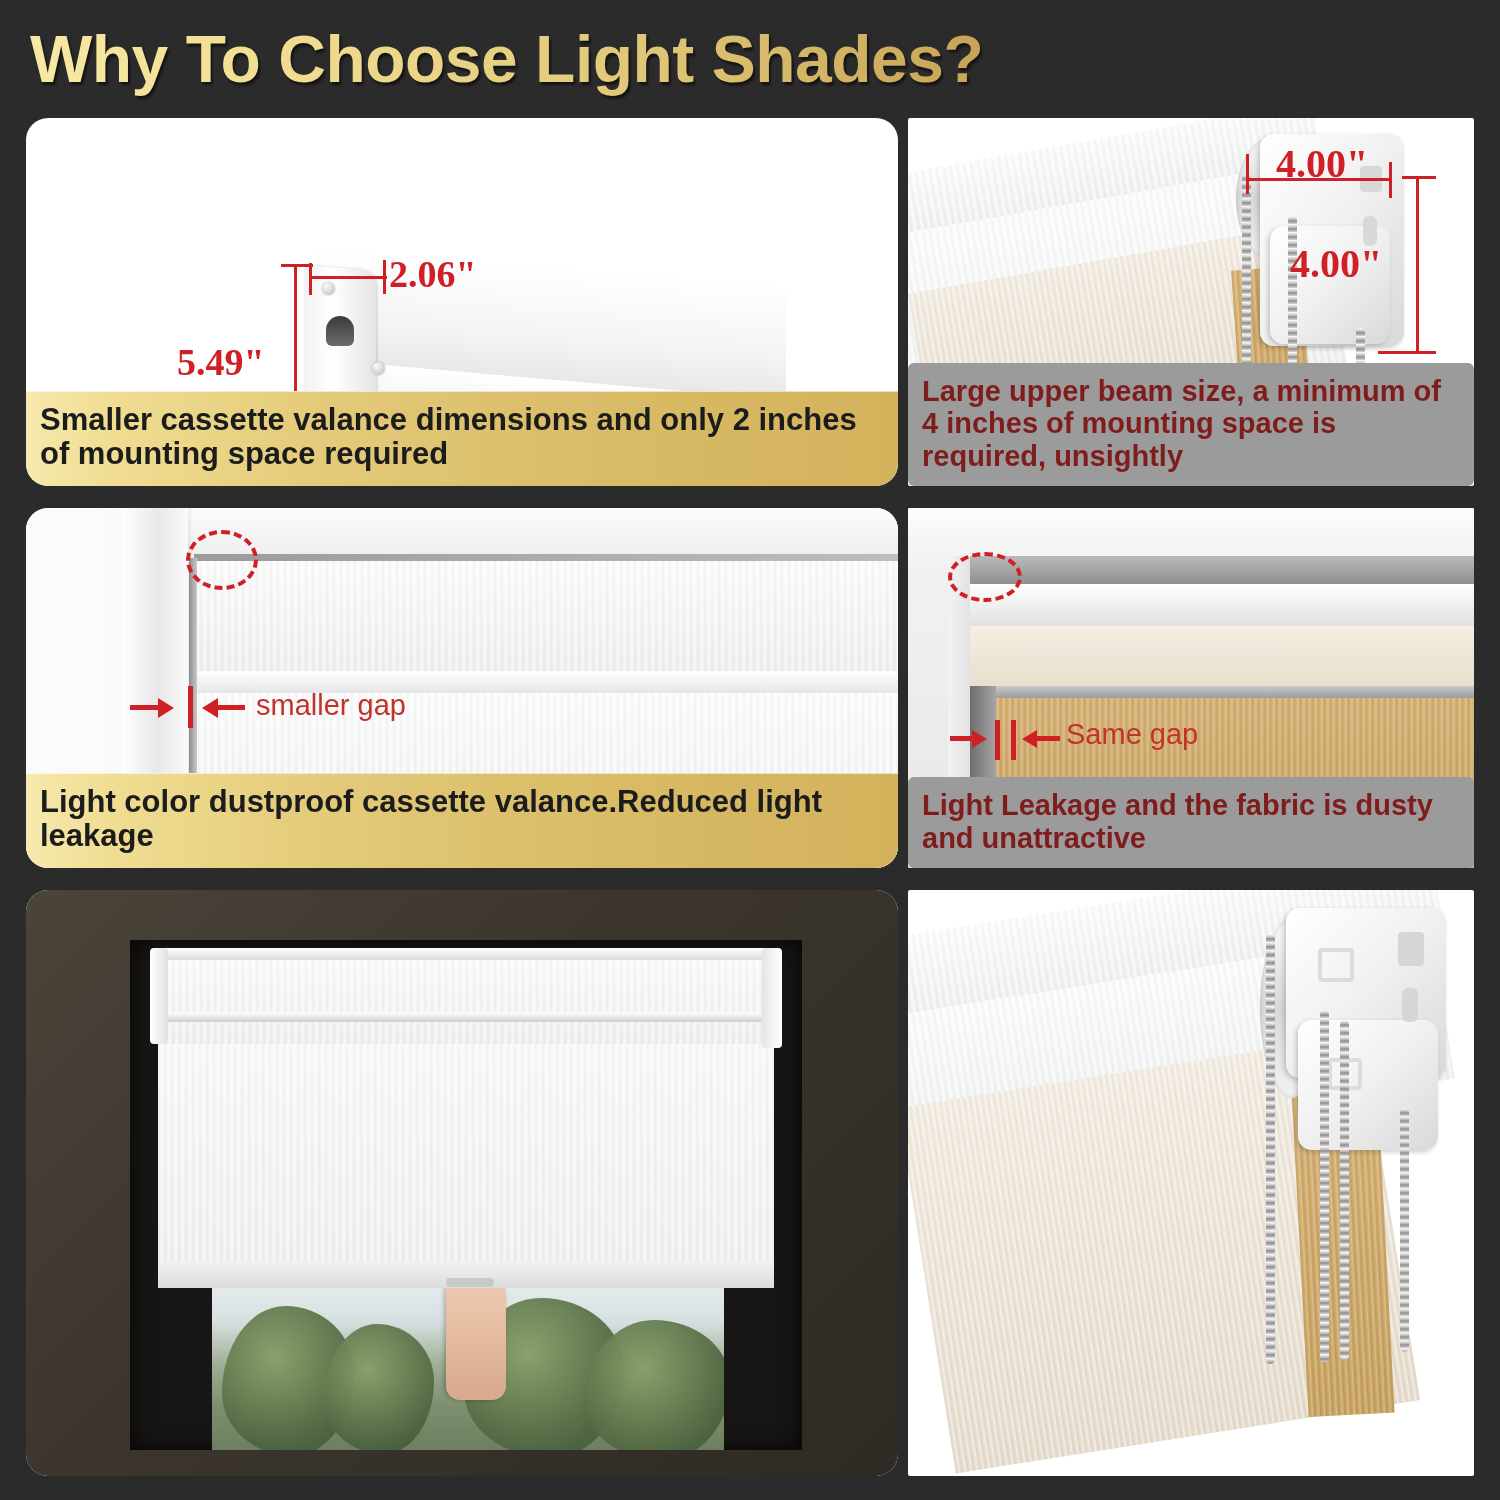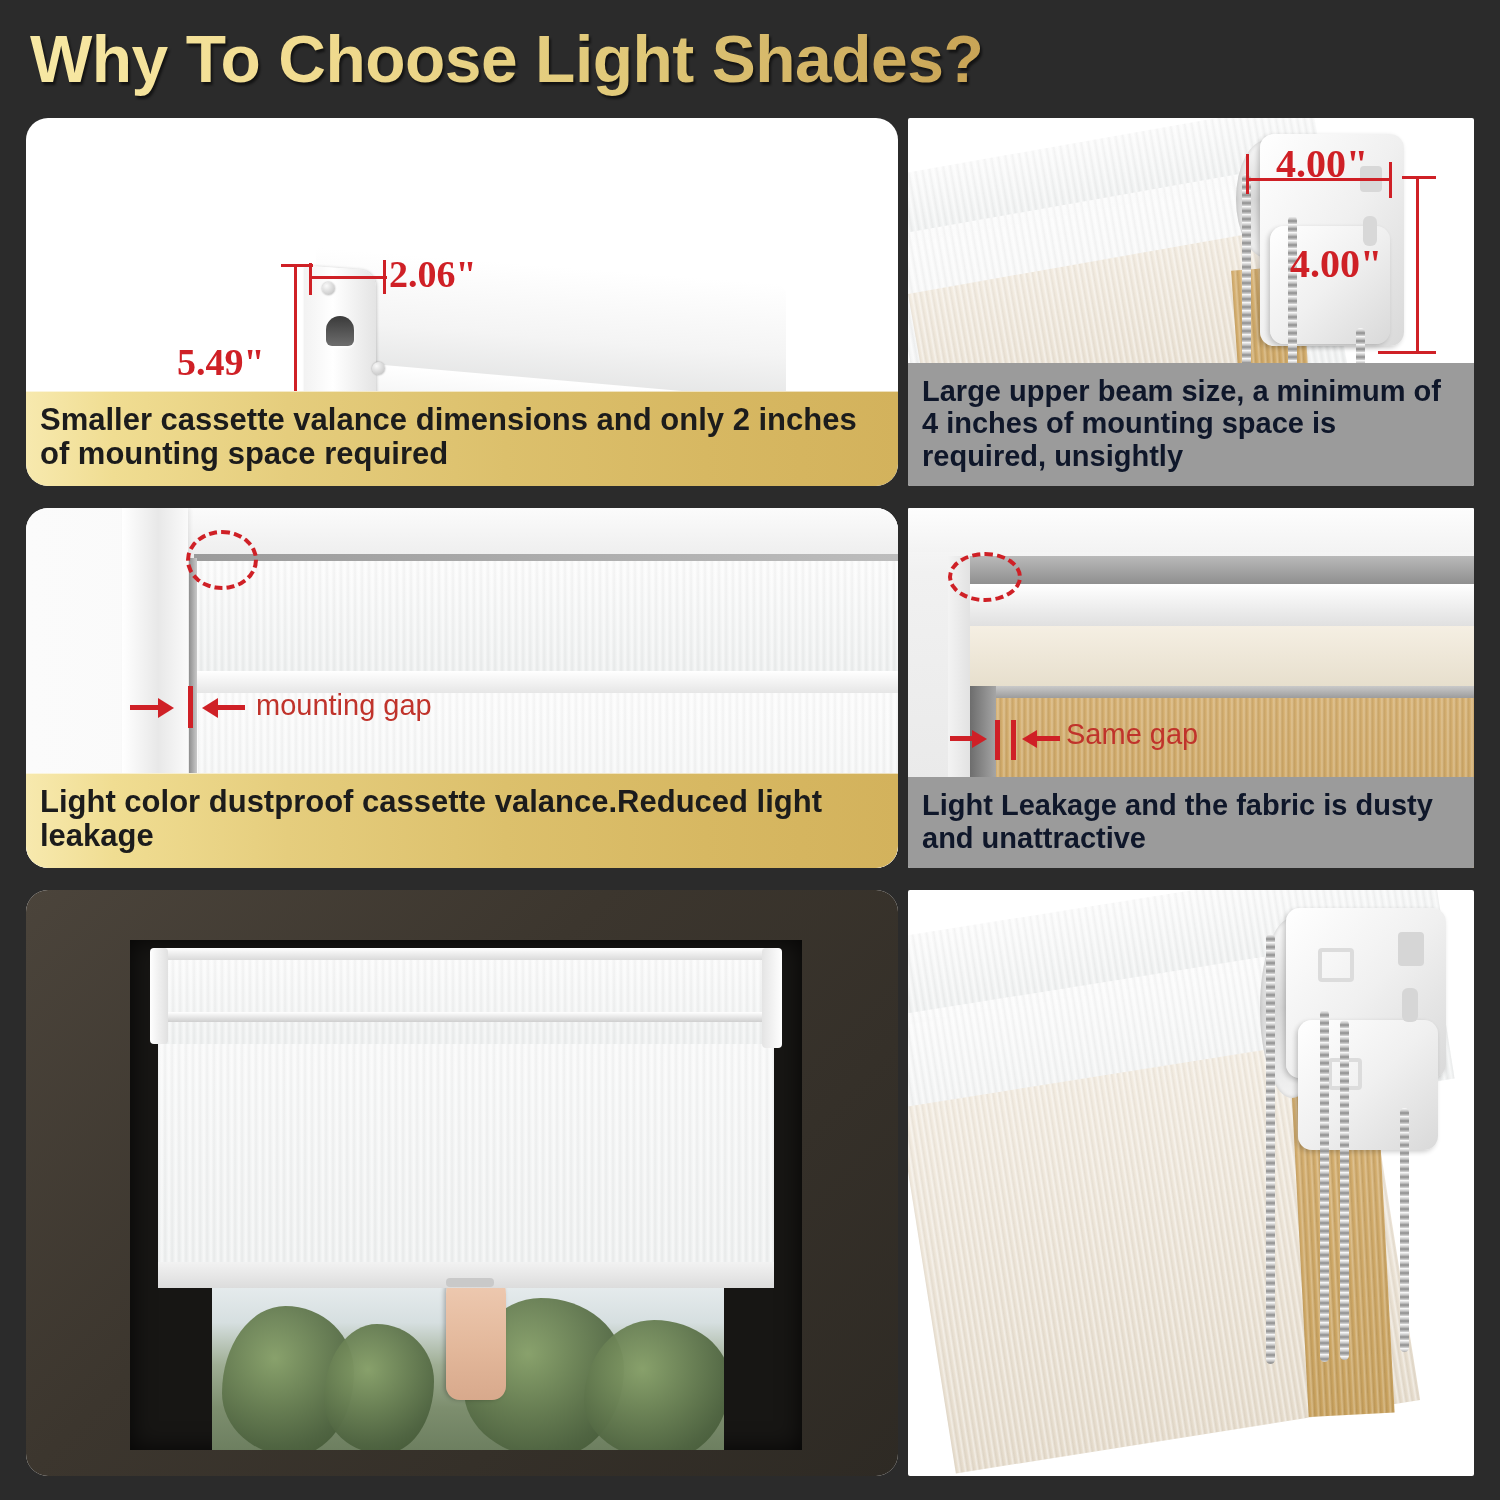--- a/index.html
+++ b/index.html
@@ -75,22 +75,23 @@
        #f7e9ae 0%, #f0dd92 10%, #e5cd7d 30%, #dcc06c 55%, #d7b862 78%, #d3b25c 100%);
     color: #1c1c1c;
     font-size: 31px;
     border-bottom-left-radius: 21px;
     border-bottom-right-radius: 21px;
     box-shadow: inset 0 1px 0 rgba(255,255,255,0.6);
     margin-top: 24px;
   }
   .caption.gray {
     background: #9b9b9b;
-    color: #0f172a;
+    color: #7f1d1d;
     font-size: 29px;
+    border-radius: 6px;
   }
 
   
   .fab-white {
     background:
       repeating-linear-gradient(to right,
         rgba(0,0,0,0.035) 0px, rgba(0,0,0,0.0) 2px, rgba(255,255,255,0.5) 4px, rgba(0,0,0,0.03) 7px),
       linear-gradient(to bottom, #fcfcfc, #eef0f0);
   }
   .fab-beige {
@@ -348,21 +349,21 @@
 
       <div class="dim-line" style="left:104px; top:197px; width:30px; height:5px;"></div>
       <div class="dim-arrow" style="left:132px; top:190px;
            border-top:10px solid transparent; border-bottom:10px solid transparent;
            border-left:16px solid #cf2026;"></div>
       <div class="dim-line" style="left:162px; top:178px; width:5px; height:42px;"></div>
       <div class="dim-arrow" style="left:176px; top:190px;
            border-top:10px solid transparent; border-bottom:10px solid transparent;
            border-right:16px solid #cf2026;"></div>
       <div class="dim-line" style="left:191px; top:197px; width:28px; height:5px;"></div>
-      <div class="gap-label" style="left:230px; top:181px;">mounting gap</div>
+      <div class="gap-label" style="left:230px; top:181px;">smaller gap</div>
     </div>
 
     <div class="caption gold">Light color dustproof cassette valance.Reduced light leakage</div>
   </div>
 
   <div class="panel right row2">
     <div class="photo">
       <div class="p5-bg"></div>
 
       <div style="position:absolute; left:0; top:0; right:0; height:44px;

